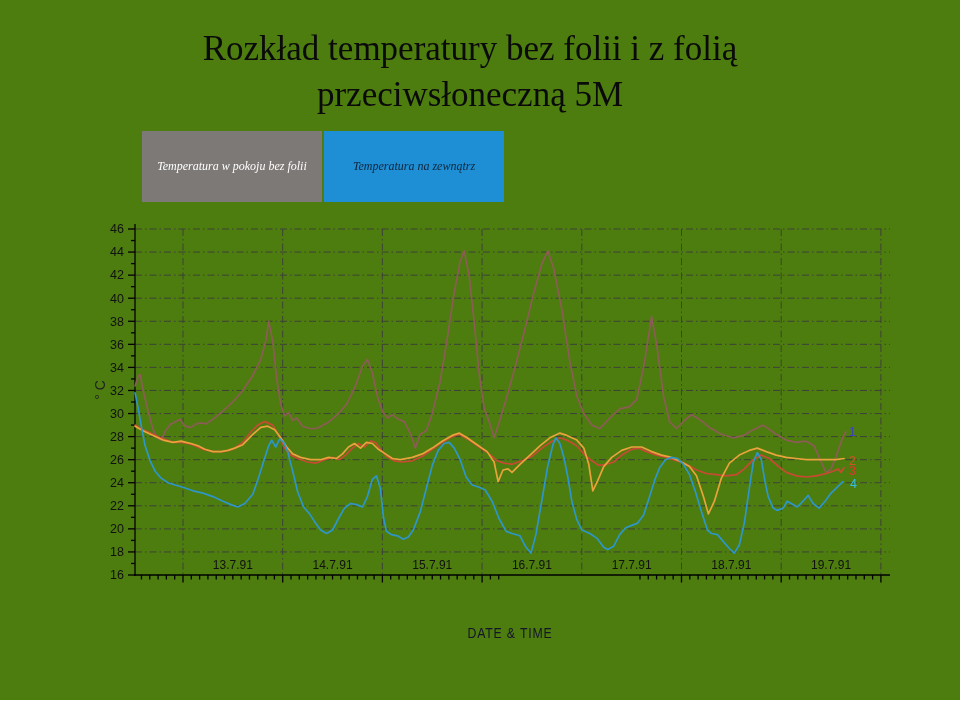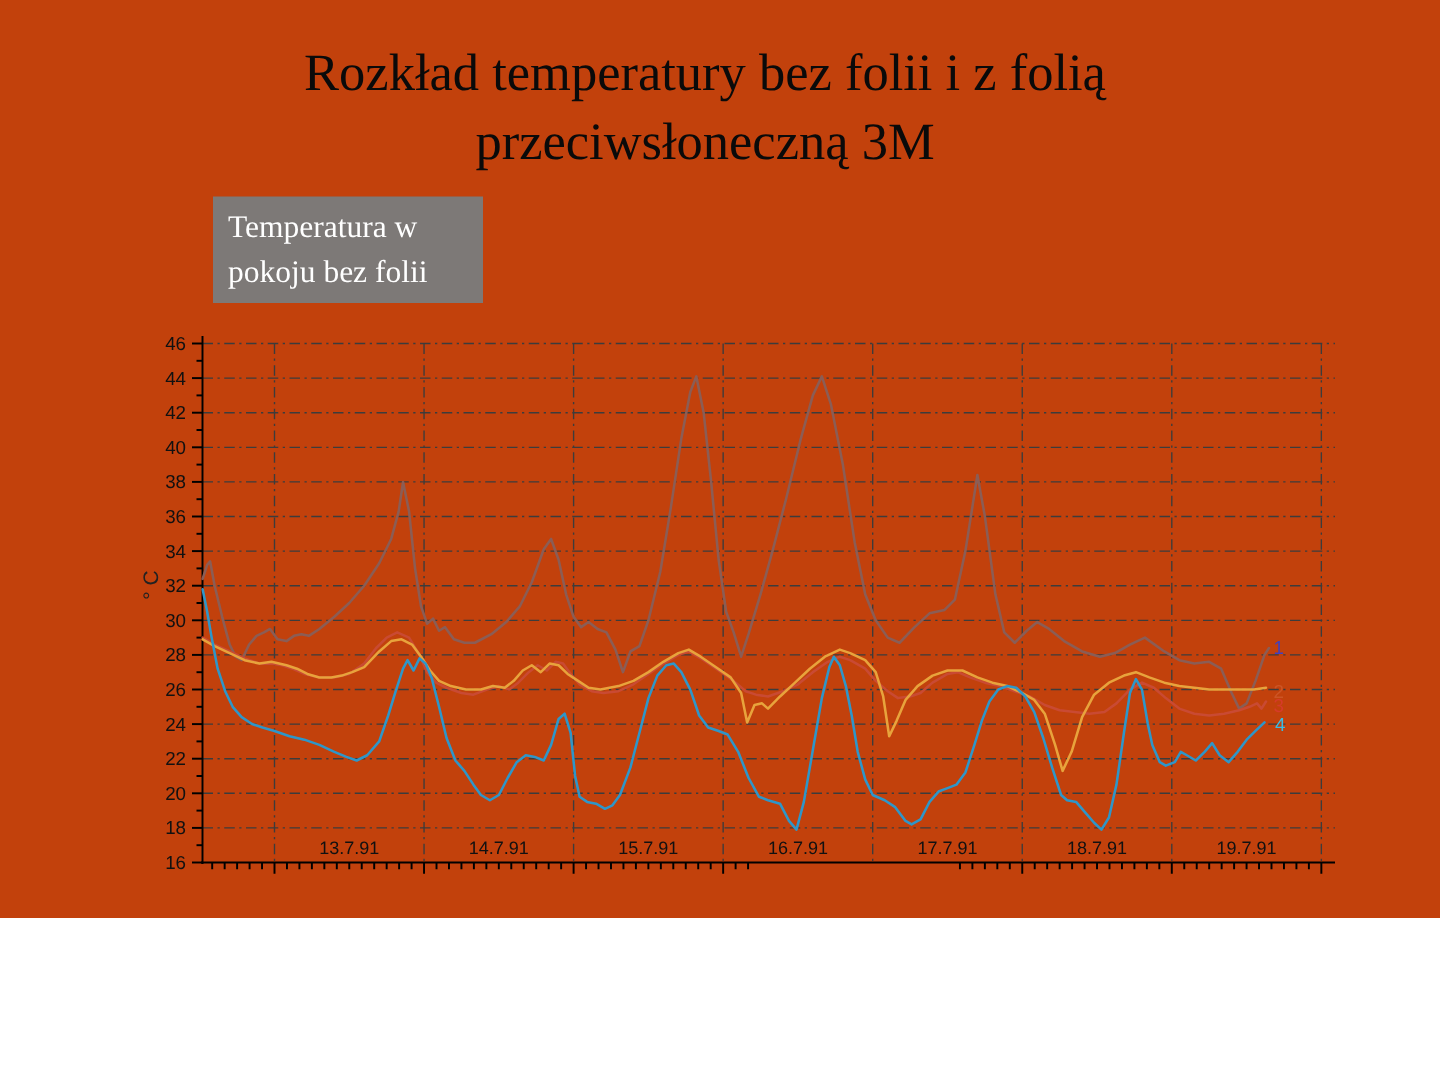--- a/index.html
+++ b/index.html
@@ -1,48 +1,49 @@
 <!DOCTYPE html>
 <html><head>
 <meta charset="utf-8">
 <style>
   html,body{margin:0;padding:0;background:#ffffff;}
-  .page{position:relative;width:960px;height:612px;background:#c2410c;overflow:hidden;
+  .page{position:relative;width:960px;height:700px;background:#4d7c0f;overflow:hidden;
         font-family:"Liberation Serif", serif;}
   .title{position:absolute;left:0;top:26px;width:940px;text-align:center;color:#0a0a0a;
          font-size:35px;line-height:46px;font-family:"Liberation Serif", serif;}
   .legend{position:absolute;left:142px;top:131px;display:flex;gap:2px;}
   .legend-box{width:180px;height:71px;box-sizing:border-box;display:flex;align-items:center;
-              justify-content:center;text-align:left;font-size:21px;line-height:1.4;
-              padding:0 10px;font-family:"Liberation Serif", serif;}
+              justify-content:center;text-align:left;font-size:12px;line-height:1.4;
+              padding:0 10px;font-family:"Liberation Serif", serif;font-style:italic;}
   .chart-svg{position:absolute;left:0;top:0;width:960px;height:720px;}
   .xaxis-title{position:absolute;left:510px;top:624px;transform:translateX(-50%) scaleX(0.82);
                font-family:"Liberation Sans", sans-serif;font-size:15px;letter-spacing:1px;
                color:#14142a;white-space:nowrap;}
   .yaxis-title{position:absolute;left:78px;top:382px;width:44px;text-align:center;
                transform:rotate(-90deg);font-family:"Liberation Sans", sans-serif;
                font-size:14px;color:#222;}
   .grid{stroke:#3c3c3c;stroke-width:0.9;stroke-dasharray:7 3 1.5 3;fill:none;}
   .axis{stroke:#000;stroke-width:1.3;fill:none;}
   .ylab{font-family:"Liberation Sans", sans-serif;font-size:12.5px;fill:#111;}
   .xlab{font-family:"Liberation Sans", sans-serif;font-size:12px;fill:#111;}
   .endlab{font-family:"Liberation Sans", sans-serif;font-size:12.5px;}
 </style>
 </head>
 <body>
 
 <div class="page">
 
   <div class="title">
     <div>Rozkład temperatury bez folii i z folią</div>
-    <div>przeciwsłoneczną 3M</div>
+    <div>przeciwsłoneczną 5M</div>
   </div>
 
   <div class="legend">
     <div class="legend-box" style="background-color: rgb(125, 121, 119); color: rgb(255, 255, 255);">Temperatura w pokoju bez folii</div>
+    <div class="legend-box" style="background-color: rgb(30, 143, 212); color: rgb(16, 36, 58);">Temperatura na zewnątrz</div>
   </div>
 
   <svg id="chart-svg" class="chart-svg" viewBox="0 0 960 720" xmlns="http://www.w3.org/2000/svg">
       <g>
         <line x1="135" x2="890" y1="551.9333333333334" y2="551.9333333333334" class="grid"></line>
         <line x1="135" x2="890" y1="528.8666666666667" y2="528.8666666666667" class="grid"></line>
         <line x1="135" x2="890" y1="505.8" y2="505.8" class="grid"></line>
         <line x1="135" x2="890" y1="482.73333333333335" y2="482.73333333333335" class="grid"></line>
         <line x1="135" x2="890" y1="459.66666666666663" y2="459.66666666666663" class="grid"></line>
         <line x1="135" x2="890" y1="436.6" y2="436.6" class="grid"></line>

